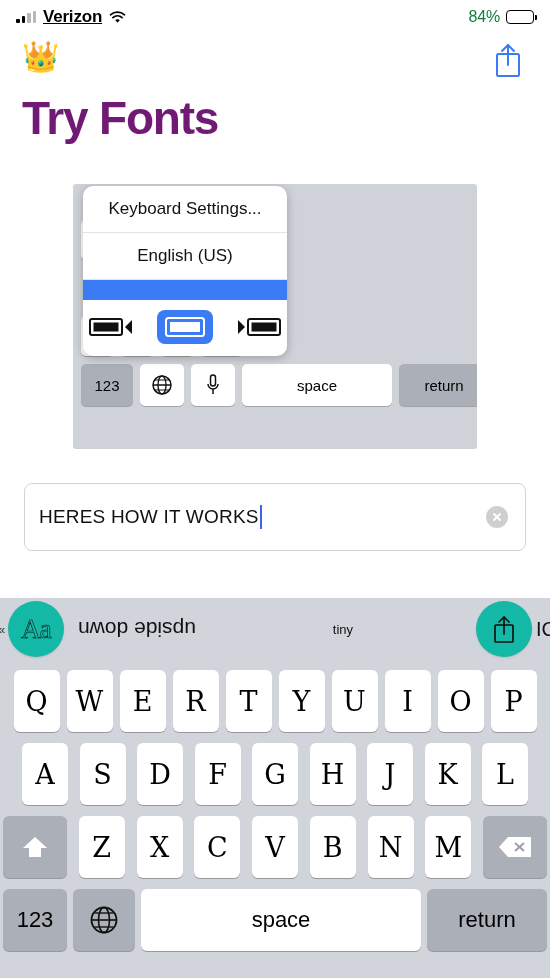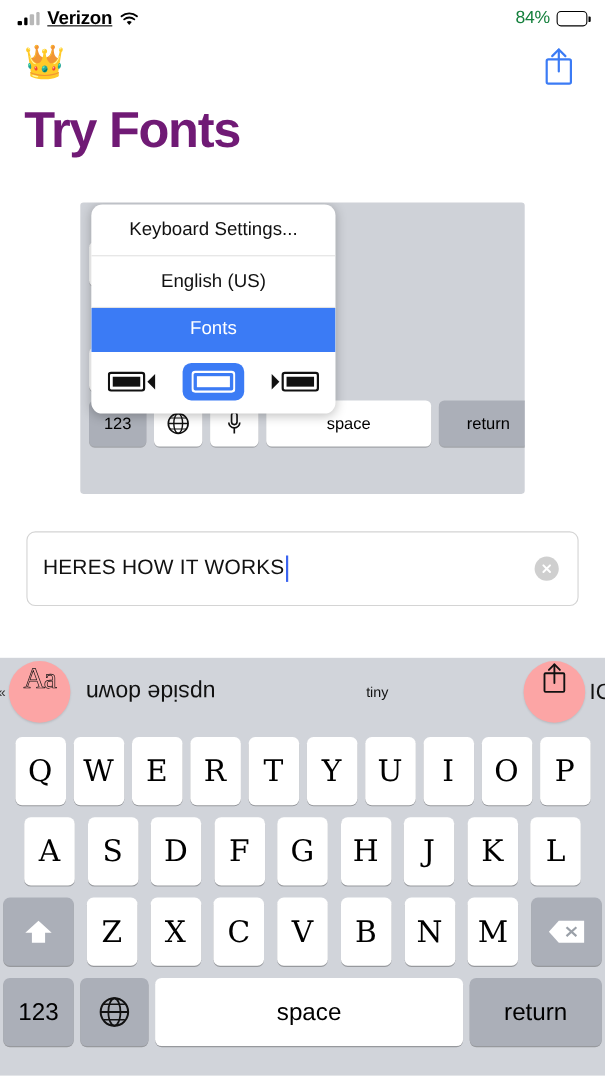--- a/index.html
+++ b/index.html
@@ -94,21 +94,21 @@
   }
   .ik-b.gray { background: #abafb8; }
   .ik-123 { width: 52px; }
   .ik-globe { width: 44px; }
   .ik-mic { width: 44px; }
   .ik-space { width: 150px; }
   .ik-return { width: 90px; }
 
   
   .kb-popup {
-    position: absolute; left: 10px; top: 2px; width: 222px;
+    position: absolute; left: 10px; top: 2px; width: 204px;
     background: #fff; border-radius: 10px; overflow: hidden;
     box-shadow: 0 2px 10px rgba(0,0,0,0.25);
     z-index: 5;
   }
   .kp-row {
     padding: 13px 10px; text-align: center; font-size: 17px; color: #111;
     border-bottom: 1px solid #e2e2e2;
   }
   .kp-row.sel {
     background: #3b7bf5; border-bottom: none; padding: 9px 10px 11px;
@@ -151,22 +151,22 @@
   .fontbar {
     position: absolute; left: 0; right: 0; top: 598px; height: 62px;
     background: #d1d4da; display: flex; align-items: center;
     overflow: hidden;
   }
   .fb-peek-left {
     width: 10px; flex: none; font-size: 13px; color: #333;
     margin-left: -2px;
   }
   .fb-circle {
-    width: 56px; height: 56px; border-radius: 50%; background: #fca5a5;
-    display: flex; align-items: flex-start; justify-content: center;
+    width: 56px; height: 56px; border-radius: 50%; background: #14b8a6;
+    display: flex; align-items: center; justify-content: center;
     flex: none; box-shadow: 0 1px 2px rgba(0,0,0,0.12);
   }
   .fb-aa {
     font-size: 27px; color: #111; letter-spacing: -1px;
     -webkit-text-stroke: 0.6px #111; color: transparent;
     font-family: "Liberation Serif", serif;
   }
   .fb-item {
     flex: none; font-size: 21px; color: #111;
     padding: 9px 14px; border-radius: 9px; white-space: nowrap;
@@ -311,21 +311,20 @@
         </svg>
       </div>
       <div class="ik-b ik-space">space</div>
       <div class="ik-b gray ik-return">return</div>
     </div>
 
     <div class="kb-popup">
       <div class="kp-row">Keyboard Settings...</div>
       <div class="kp-row">English (US)</div>
       <div class="kp-row sel">
-        <div class="kp-title">Fonts</div>
       </div>
       <div class="kp-layouts">
         <div class="kp-lay">
           <svg width="44" height="22" viewBox="0 0 44 22">
             <rect x="1" y="3" width="32" height="16" rx="2" fill="none" stroke="#111" stroke-width="2"></rect>
             <rect x="4.5" y="6.5" width="25" height="9" fill="#111"></rect>
             <polygon points="43,4 43,18 36,11" fill="#111"></polygon>
           </svg>
         </div>
         <div class="kp-lay active">

